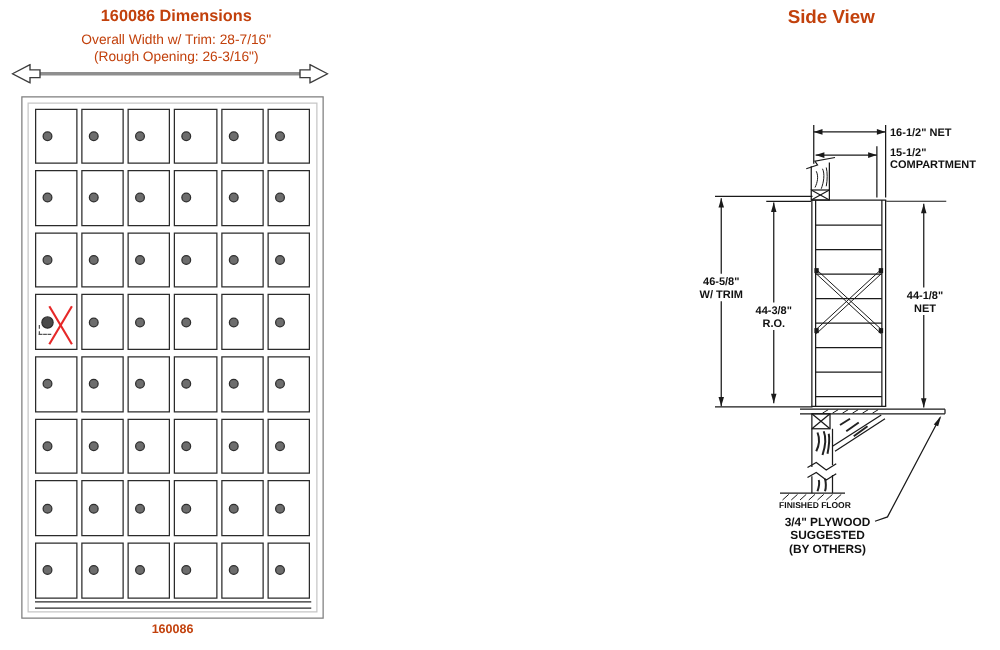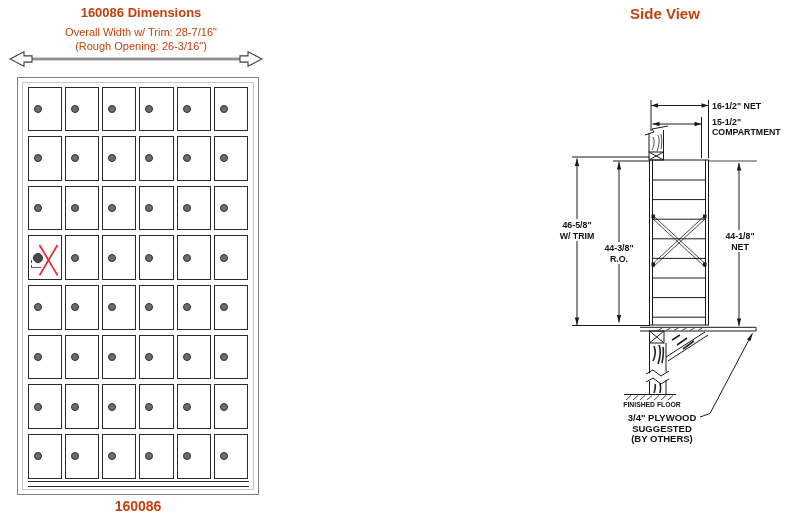--- a/index.html
+++ b/index.html
@@ -7,21 +7,21 @@
           font-family:"Liberation Sans",sans-serif;color:#c2410c;padding-left:21px;}
 
   
   .fv-title{position:absolute;left:11px;top:5px;width:260px;text-align:center;
             font-size:13px;font-weight:bold;}
   .fv-sub{position:absolute;left:11px;width:260px;text-align:center;font-size:11px;}
   .fv-sub1{top:26px;} .fv-sub2{top:40px;}
   .sv-title{position:absolute;left:540px;top:5px;width:250px;text-align:center;
             font-size:15px;font-weight:bold;}
   .fv-model{position:absolute;left:17px;top:498px;width:242px;text-align:center;
-            font-size:14px;font-weight:bold;}
+            font-size:10px;font-weight:bold;}
 
   
   .width-arrow{position:absolute;left:9px;top:51px;}
 
   
   .cab-outer{position:absolute;left:17px;top:77px;width:242px;height:418px;
              border:1.5px solid #7e7e7e;box-sizing:border-box;background:#fff;}
   .cab-inner{position:absolute;left:4px;top:4px;right:4px;bottom:4px;
              border:1px solid #c6c6c6;}
   .doors-grid{position:absolute;left:9.5px;top:8.5px;width:221px;height:392px;

